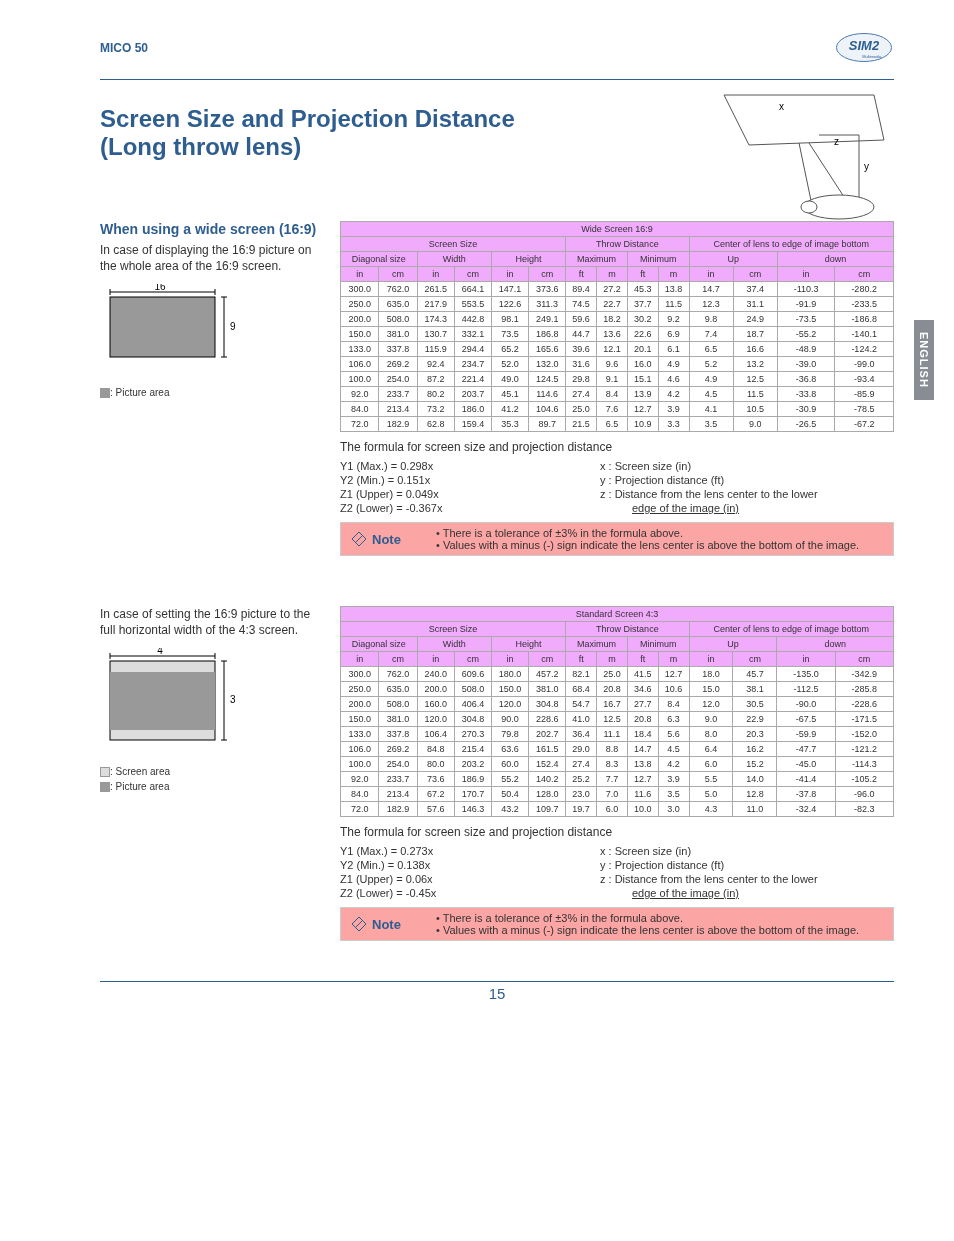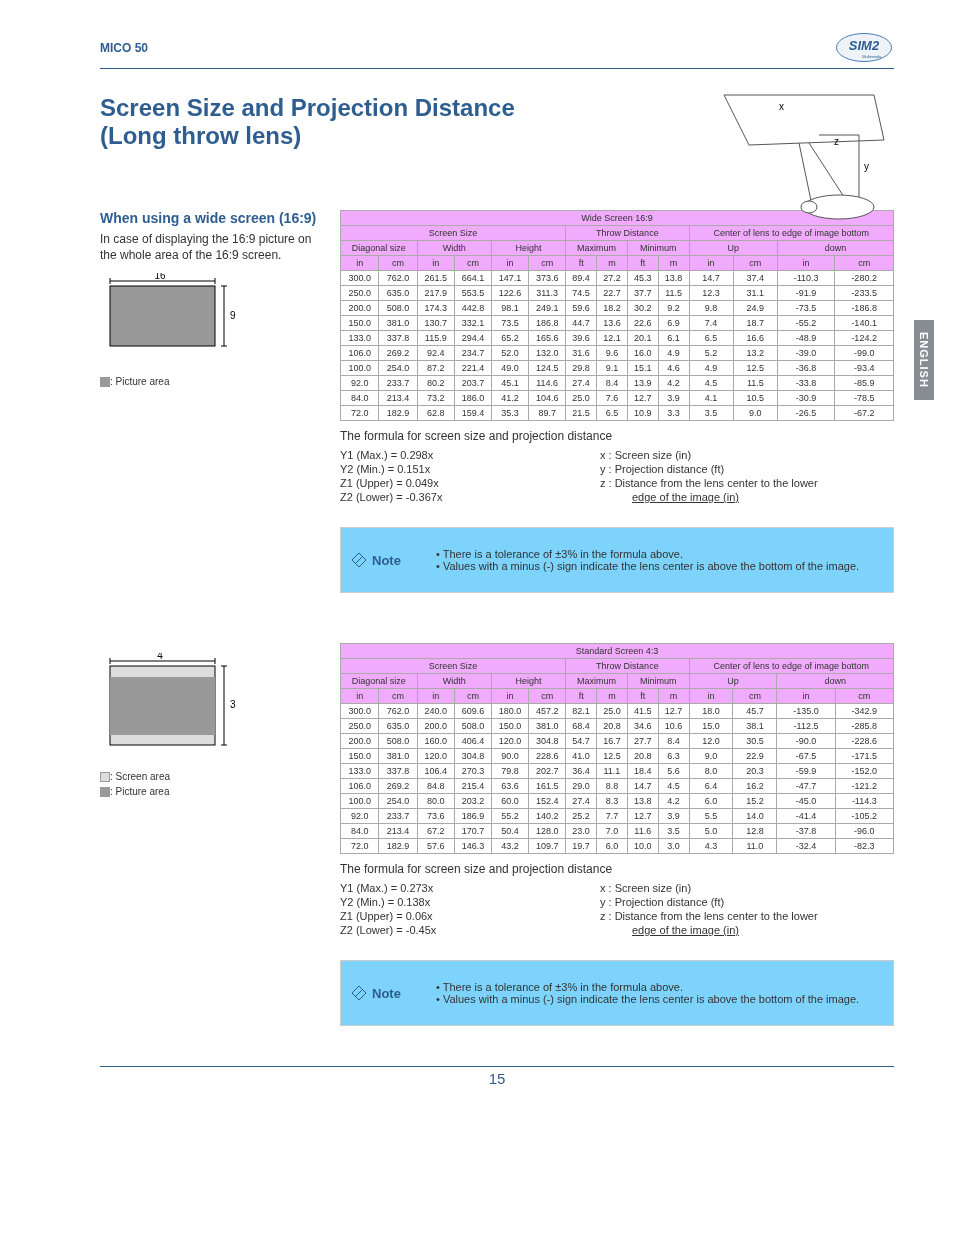--- a/index.html
+++ b/index.html
@@ -1,38 +1,38 @@
 <!DOCTYPE html>
 <html><head>
   <meta charset="utf-8">
   <style>
     * { margin: 0; padding: 0; box-sizing: border-box; }
     body { font-family: Arial, Helvetica, sans-serif; width: 954px; background: #fff; padding: 30px 60px 30px 100px; position: relative; color: #333; }
-    .header { display: flex; justify-content: space-between; align-items: center; border-bottom: 1px solid #2e5d90; padding-bottom: 3px; margin-bottom: 25px; }
+    .header { display: flex; justify-content: space-between; align-items: center; border-bottom: 1px solid #2e5d90; padding-bottom: 14px; margin-bottom: 25px; }
     .mico { color: #2e5d90; font-size: 12px; font-weight: bold; }
     .logo { width: 60px; height: 35px; }
     .title { color: #2e5d90; font-size: 24px; font-weight: 700; max-width: 480px; margin-bottom: 10px; }
     .projdiag { position: absolute; right: 60px; top: 85px; width: 200px; height:135px; }
     .section-row { display: flex; gap: 20px; margin-top: 60px; }
     .leftcol { width: 220px; }
     .leftcol h3 { color: #2e5d90; font-size: 14px; font-weight: bold; margin-bottom: 5px; }
     .leftcol p { font-size: 12px; line-height: 1.35; }
     .aspect-diag { margin: 10px 0; }
     .legend { font-size: 10px; margin-top: 4px; display: flex; align-items: center; }
     .swatch { width: 10px; height: 10px; display: inline-block; }
     .rightcol { flex: 1; }
     table { width: 100%; border-collapse: collapse; font-size: 9px; }
     th, td { border: 1px solid #aaa; padding: 2px 3px; font-weight: normal; text-align: center; }
     th { background: #f0abfc; }
     .tbl-caption { font-size: 12px; margin: 8px 0 6px; }
     .formula-row { display: flex; font-size: 11px; margin-top: 2px; }
     .formula-left { width: 260px; }
     .formula-right { flex: 1; }
     .formula-right-indent { padding-left: 32px; text-decoration: underline; }
-    .notebox { border: 1px solid #ccc; background: #7dd3fc; display: flex; padding: 20px 10px; margin-top: 24px; font-size: 11px; }
+    .notebox { border: 1px solid #ccc; background: #fca5a5; display: flex; padding: 4px 10px; margin-top: 8px; font-size: 11px; }
     .note-icon { display: flex; align-items: center; gap: 5px; color: #2e5d90; font-weight: bold; font-size: 13px; min-width: 85px; }
     .note-bul { list-style: none; }
     .note-bul li::before { content: "• "; }
     .footer { text-align: center; color: #2e5d90; font-size: 15px; margin-top: 40px; border-top: 1px solid #2e5d90; padding-top: 3px;}
     .sidetag { position: absolute; right: 20px; top: 320px; background: #888d94; color: #fff; font-size: 11px; font-weight:bold; padding: 12px 4px; writing-mode: vertical-rl; letter-spacing:1px;}
   </style>
 </head>
 <body>
 
 <div class="sidetag">ENGLISH</div>
@@ -308,20 +308,21 @@
       <ul class="note-bul">
         <li>There is a tolerance of ±3% in the formula above.</li>
         <li>Values with a minus (-) sign indicate the lens center is above the bottom of the image.</li>
       </ul>
     </div>
   </div>
 </div>
 
 <div class="section-row" style="margin-top:50px;">
   <div class="leftcol">
+    <p>In case of setting the 16:9 picture to the full horizontal width of the 4:3 screen.</p>
     <svg class="aspect-diag" width="150" height="100" viewBox="0 0 150 100">
       <line x1="10" y1="8" x2="115" y2="8" stroke="#000"></line>
         <line x1="10" y1="5" x2="10" y2="11" stroke="#000"></line>
         <line x1="115" y1="5" x2="115" y2="11" stroke="#000"></line>
       <text x="60" y="6" font-size="10" text-anchor="middle">4</text>
       <rect x="10" y="13" width="105" height="79" fill="#ddd" stroke="#000"></rect>
       <rect x="10" y="24" width="105" height="58" fill="#999"></rect>
       <line x1="124" y1="13" x2="124" y2="92" stroke="#000"></line>
         <line x1="121" y1="13" x2="127" y2="13" stroke="#000"></line>
         <line x1="121" y1="92" x2="127" y2="92" stroke="#000"></line>

